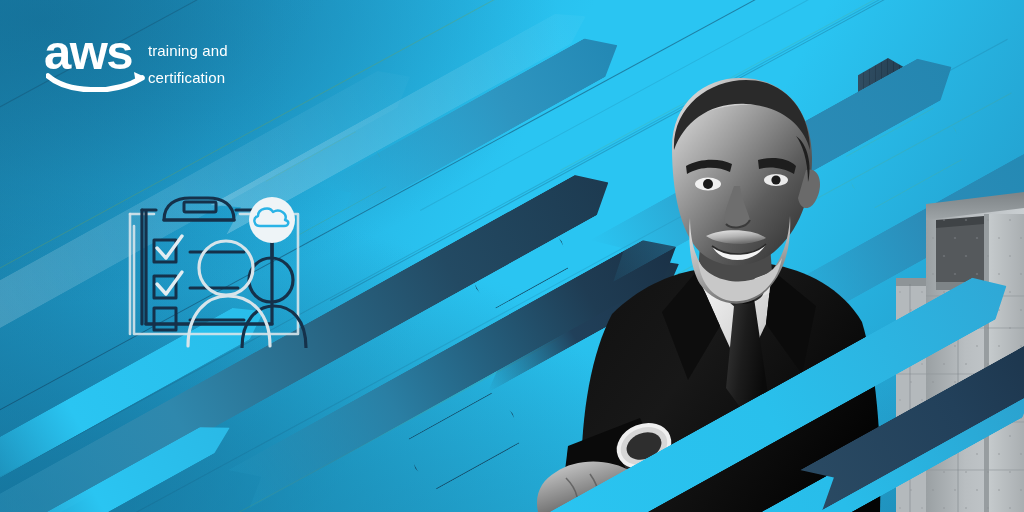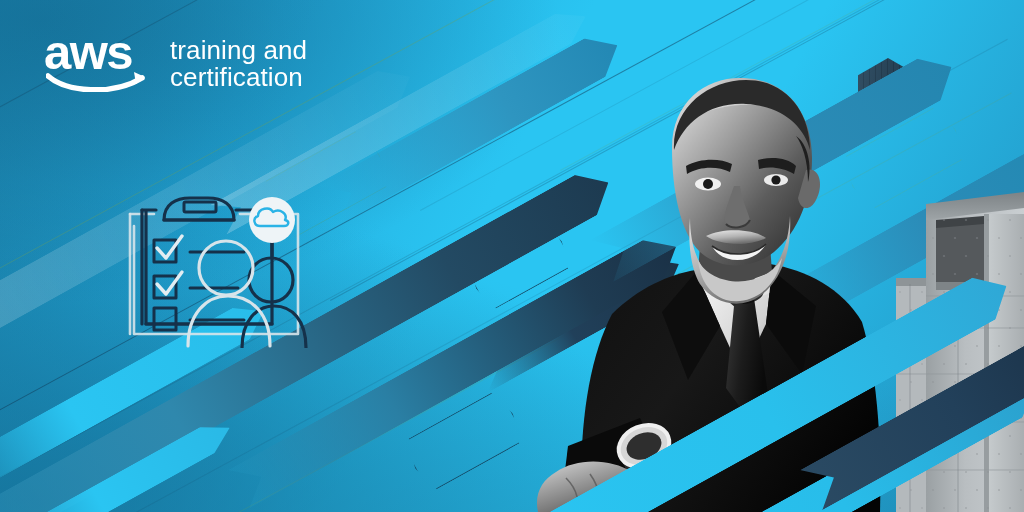--- a/index.html
+++ b/index.html
@@ -71,21 +71,20 @@
     background: linear-gradient(100deg, rgba(255,255,255,.07), rgba(0,0,0,.22));
   }
 
   
   #logo {
     position: absolute;
     left: 44px;
     top: 30px;
     display: flex;
     align-items: flex-start;
-    gap: 22px;
     z-index: 40;
   }
   #logo-mark {
     position: relative;
     width: 104px;
     height: 62px;
   }
   .aws-word {
     font-size: 49px;
     font-weight: 700;
@@ -96,21 +95,21 @@
   }
   .aws-swoosh {
     position: absolute;
     left: 2px;
     top: 40px;
     width: 102px;
     height: 22px;
   }
   #logo-text {
     color: #fff;
-    font-size: 26px;
+    font-size: 15px;
     line-height: 27px;
     font-weight: 400;
     padding-top: 7px;
     letter-spacing: .1px;
     white-space: pre-line;
   }
 
   
   #clipboard-icon {
     position: absolute;

